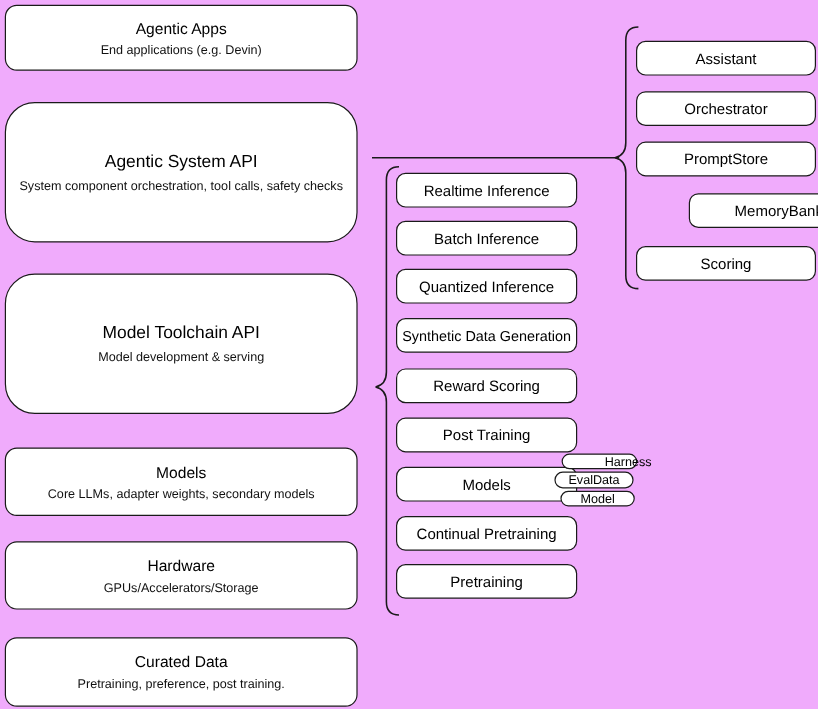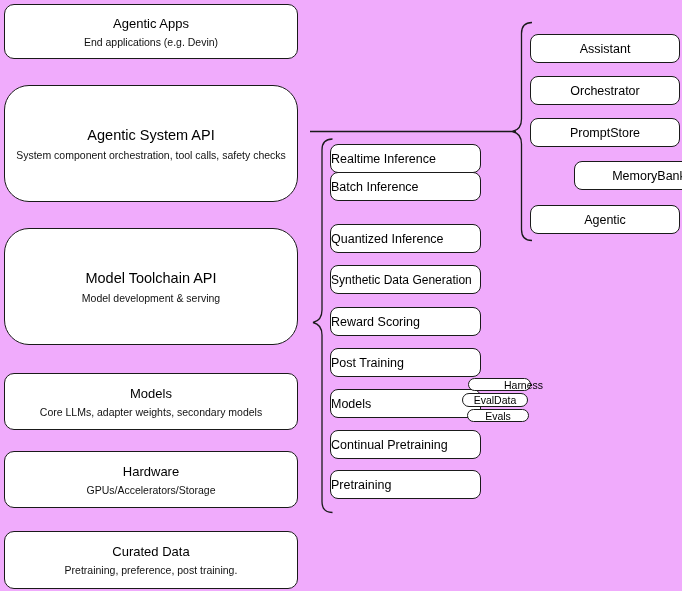--- a/index.html
+++ b/index.html
@@ -27,21 +27,21 @@
   .box.large { border-radius:25px; }
   .box .title { font-size:13px; line-height:15px; }
   .box .subtitle { font-size:10.5px; line-height:12px; color:#111; }
   .box.large .title { font-size:14.5px; line-height:17px; }
   .node {
     position:absolute;
     left:330px; width:151px; height:29px;
     border:1.2px solid #1a1a1a;
     border-radius:8px;
     background:#ffffff;
-    display:flex; align-items:center; 
+    display:flex; align-items:center; justify-content:center;
     font-size:12.5px;
     z-index:2;
     box-sizing:border-box;
   }
   .rnode {
     position:absolute;
     left:530px; width:150px; height:29px;
     border:1.2px solid #1a1a1a;
     border-radius:8px;
     background:#ffffff;
@@ -104,21 +104,21 @@
   </div>
 
   <div class="box" style="top:531px;height:58px;">
     <div class="title">Curated Data</div>
     <div class="subtitle">Pretraining, preference, post training.</div>
   </div>
 
   <div class="node" style="top:144px;">
       <span>Realtime Inference</span>
     </div>
-  <div class="node" style="top:172px;">
+  <div class="node" style="top:184px;">
       <span>Batch Inference</span>
     </div>
   <div class="node" style="top:224px;">
       <span>Quantized Inference</span>
     </div>
   <div class="node" style="top:265px;font-size:12px;">
       <span>Synthetic Data Generation</span>
     </div>
   <div class="node" style="top:307px;">
       <span>Reward Scoring</span>
@@ -136,32 +136,32 @@
       <span>Pretraining</span>
     </div>
 
   <div class="pill" style="left:468px;top:378px;width:63px;height:13px;padding-left:48px;">
       <span>Harness</span>
     </div>
   <div class="pill" style="left:462px;top:393px;width:66px;height:14px;">
       <span>EvalData</span>
     </div>
   <div class="pill" style="left:467px;top:409px;width:62px;height:13px;">
-      <span>Evals</span>
+      <span>Model</span>
     </div>
 
   <div class="rnode" style="top:34px;">
       <span>Assistant</span>
     </div>
   <div class="rnode" style="top:76px;">
       <span>Orchestrator</span>
     </div>
   <div class="rnode" style="top:118px;">
       <span>PromptStore</span>
     </div>
   <div class="rnode" style="top:161px;margin-left:44px;">
       <span>MemoryBank</span>
     </div>
   <div class="rnode" style="top:205px;">
-      <span>Agentic</span>
+      <span>Scoring</span>
     </div>
 
 </div>
 
 </body></html>

